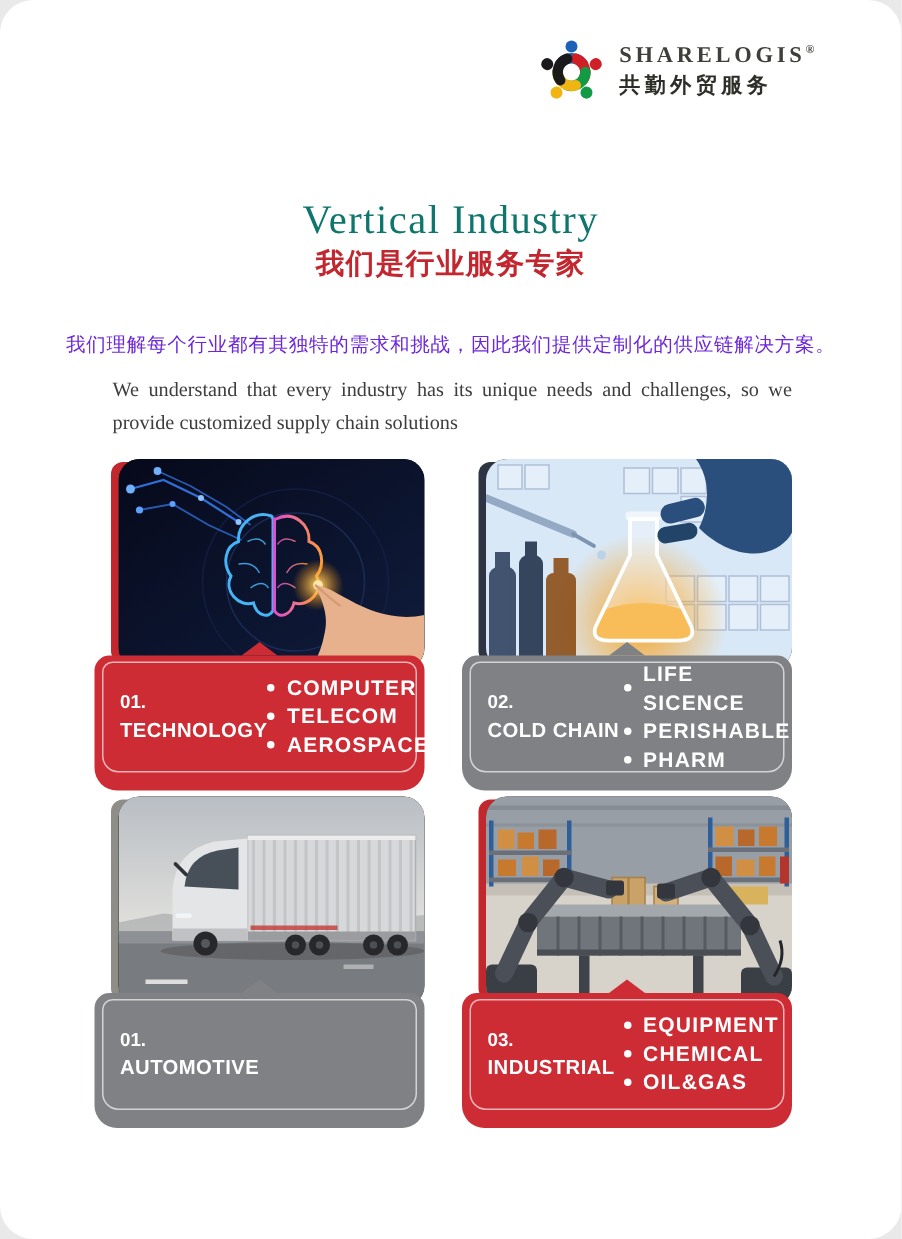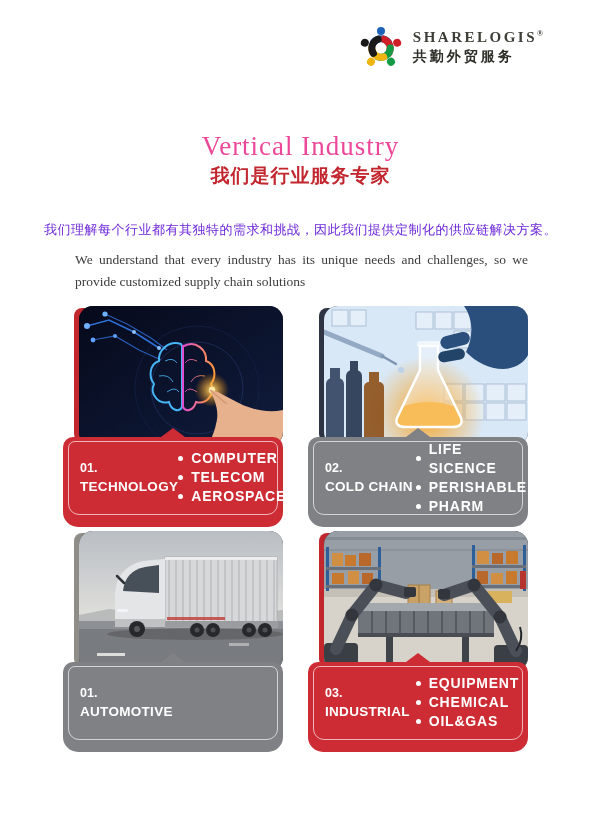--- a/index.html
+++ b/index.html
@@ -1,35 +1,36 @@
 <!DOCTYPE html>
 <html><head>
 <meta charset="utf-8">
 <style>
   * { margin:0; padding:0; box-sizing:border-box; }
   html,body { background:#e9e9e9; }
   .page {
     position:relative; width:601px; height:826px; margin:0 auto;
     background:#ffffff; overflow:hidden;
     font-family:"Liberation Sans", sans-serif;
+    border-radius:22px;
   }
   
   .logo { position:absolute; top:22px; right:58px; display:flex; align-items:center; gap:9px; }
   .logo-mark { width:46px; height:50px; }
   .logo-text { display:flex; flex-direction:column; }
   .logo-brand {
     font-family:"Liberation Serif", serif; font-size:15px; letter-spacing:2.5px;
     color:#3f3f39; font-weight:bold; white-space:nowrap;
   }
   .logo-brand sup { font-size:8px; letter-spacing:0; }
   .logo-tagline { font-size:14px; font-weight:bold; letter-spacing:3px; color:#2e2e29; margin-top:2px; white-space:nowrap; }
   
   .title {
     position:absolute; top:131px; left:0; width:100%; text-align:center;
-    font-family:"Liberation Serif", serif; font-size:27px; color:#ec4899;
+    font-family:"Liberation Serif", serif; font-size:27px; color:#0f766e;
     letter-spacing:1px; font-weight:normal;
   }
   .subtitle {
     position:absolute; top:163px; left:0; width:100%; text-align:center;
     font-size:19px; font-weight:bold; color:#c2262e; letter-spacing:1px;
   }
   .para-zh {
     position:absolute; top:221px; left:0; width:100%; text-align:center;
     font-size:13px; color:#6d28d9; letter-spacing:.5px;
   }

